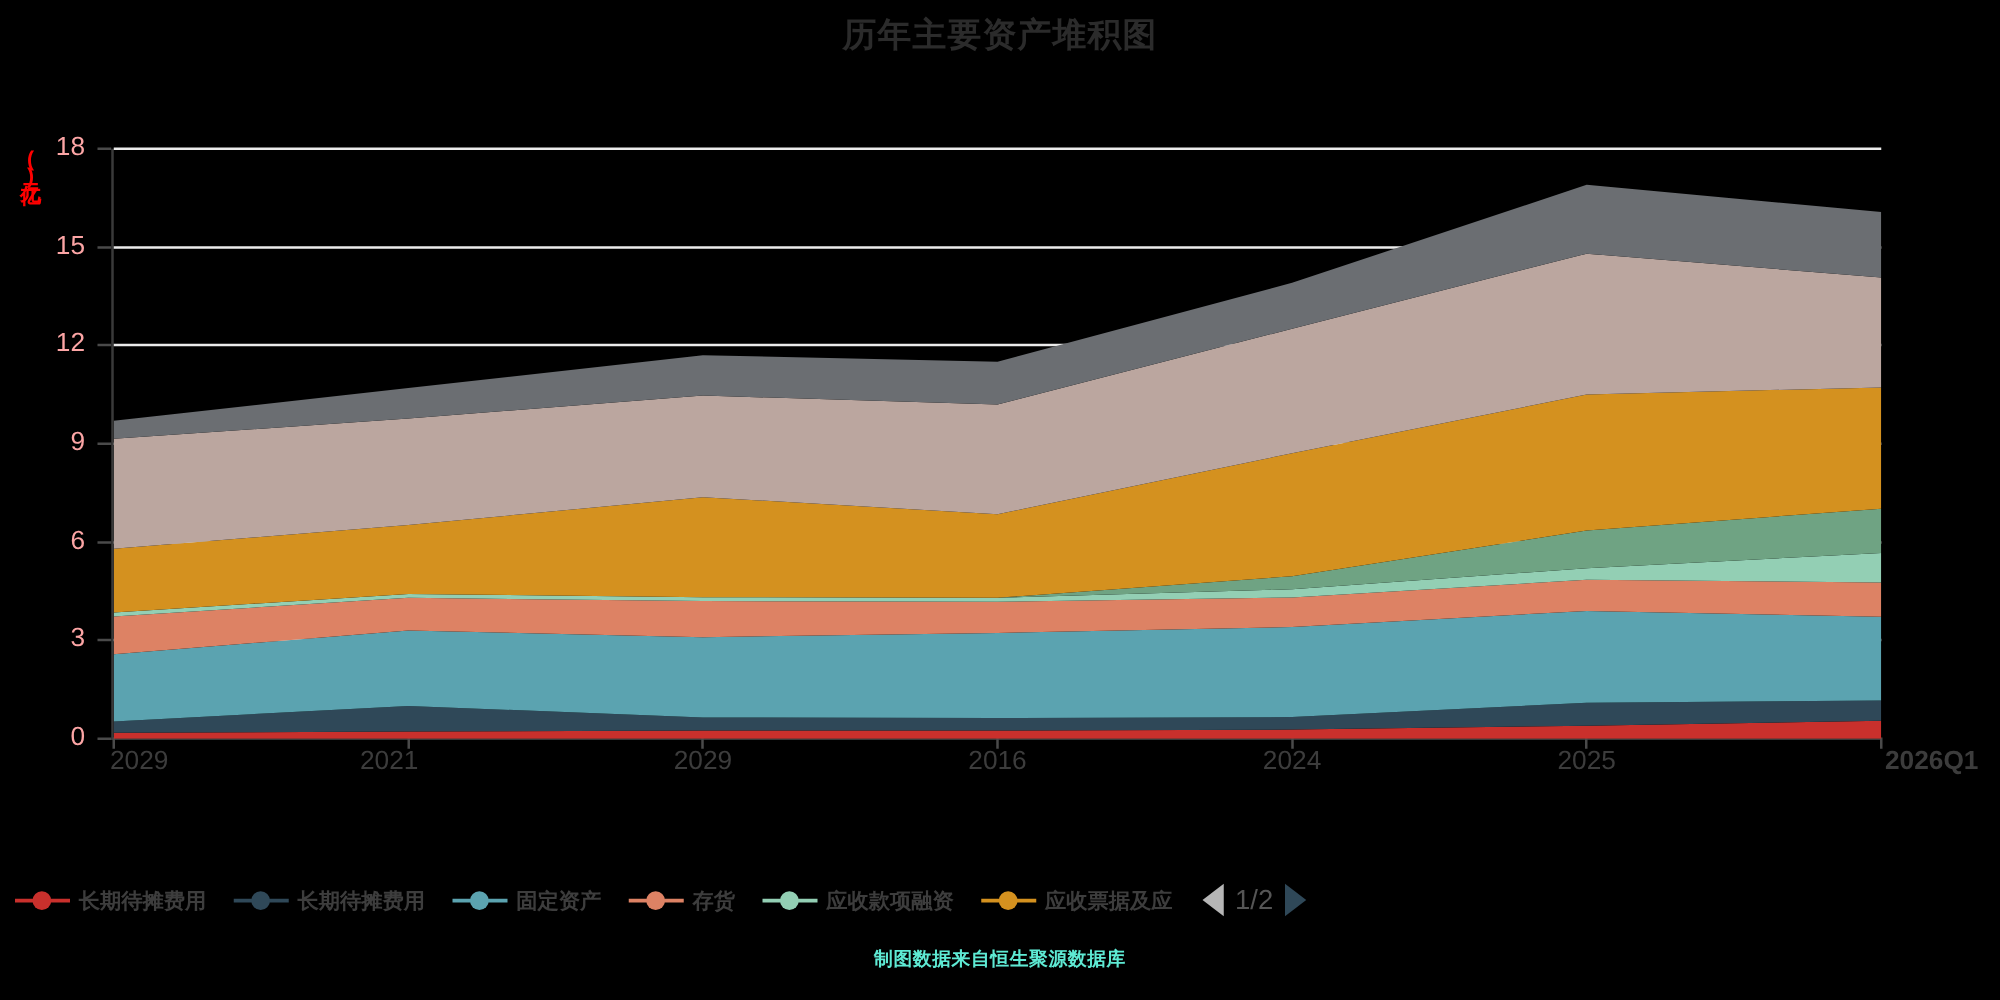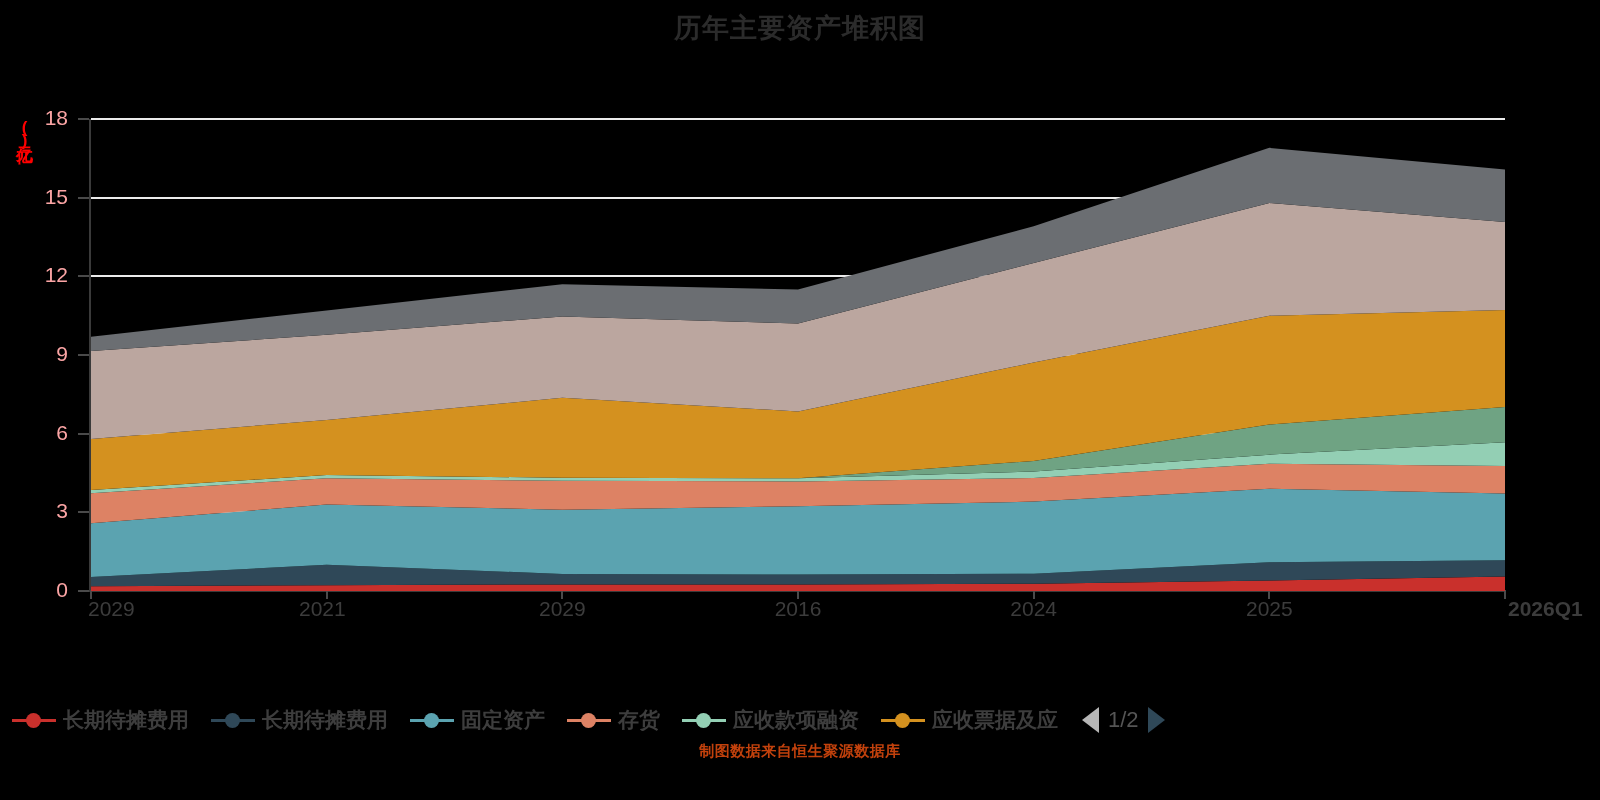--- a/index.html
+++ b/index.html
@@ -44,32 +44,32 @@
   
   .legend{
     position:absolute;left:0;top:700px;width:1600px;height:40px;
     display:flex;align-items:center;justify-content:flex-start;padding-left:12px;
     box-sizing:border-box;
   }
   .legend-item{display:flex;align-items:center;margin-right:22px;white-space:nowrap;}
   .legend-marker{position:relative;width:44px;height:16px;margin-right:7px;flex:0 0 auto;}
   .legend-marker .bar{position:absolute;left:0;top:7px;width:44px;height:3px;}
   .legend-marker .dot{position:absolute;left:14px;top:1px;width:15px;height:15px;border-radius:50%;}
-  .legend-label{font-size:21px;color:#3d3d3d;font-weight:bold;}
+  .legend-label{font-size:17px;color:#3d3d3d;font-weight:bold;}
 
   .pager{display:flex;align-items:center;margin-left:2px;}
   .pager-arrow{width:0;height:0;border-top:13px solid transparent;border-bottom:13px solid transparent;}
   .pager-prev{border-right:17px solid #b6b6b6;}
   .pager-next{border-left:17px solid #2f4858;}
   .pager-text{font-size:22px;color:#555;margin:0 9px;}
 
   
   .footer{
-    position:absolute;left:0;top:742px;width:1600px;text-align:center;
-    font-size:15px;color:#c2410c;font-weight:bold;letter-spacing:.5px;
+    position:absolute;left:0;top:758px;width:1600px;text-align:center;
+    font-size:15px;color:#5eead4;font-weight:bold;letter-spacing:.5px;
   }
 </style>
 </head>
 <body>
 
 <div id="root">
 
   <div class="chart-title">历年主要资产堆积图</div>
 
   <div class="plot-wrap">
@@ -100,21 +100,21 @@
         <div class="ytick-label" style="left: 24px; top: 265.333px;">12</div>
         <div class="ytick-mark" style="top: 196.667px;"></div>
         <div class="ytick-label" style="left: 24px; top: 186.667px;">15</div>
         <div class="ytick-mark" style="top: 118px;"></div>
         <div class="ytick-label" style="left: 24px; top: 108px;">18</div>
       </div>
     <div id="xticks">
         <div class="xtick-mark" style="left: 90px;"></div>
         <div class="xtick-label" style="left: 88px;">2029</div>
         <div class="xtick-mark" style="left: 325.667px;"></div>
-        <div class="xtick-label" style="left: 299px;">2021</div>
+        <div class="xtick-label" style="left: 288px;">2021</div>
         <div class="xtick-mark" style="left: 561.333px;"></div>
         <div class="xtick-label" style="left: 538.974px;">2029</div>
         <div class="xtick-mark" style="left: 797px;"></div>
         <div class="xtick-label" style="left: 774.641px;">2016</div>
         <div class="xtick-mark" style="left: 1032.67px;"></div>
         <div class="xtick-label" style="left: 1010.31px;">2024</div>
         <div class="xtick-mark" style="left: 1268.33px;"></div>
         <div class="xtick-label" style="left: 1245.97px;">2025</div>
         <div class="xtick-mark" style="left: 1504px;"></div>
         <div class="xtick-label" style="left: 1508px; font-weight: bold;">2026Q1</div>

